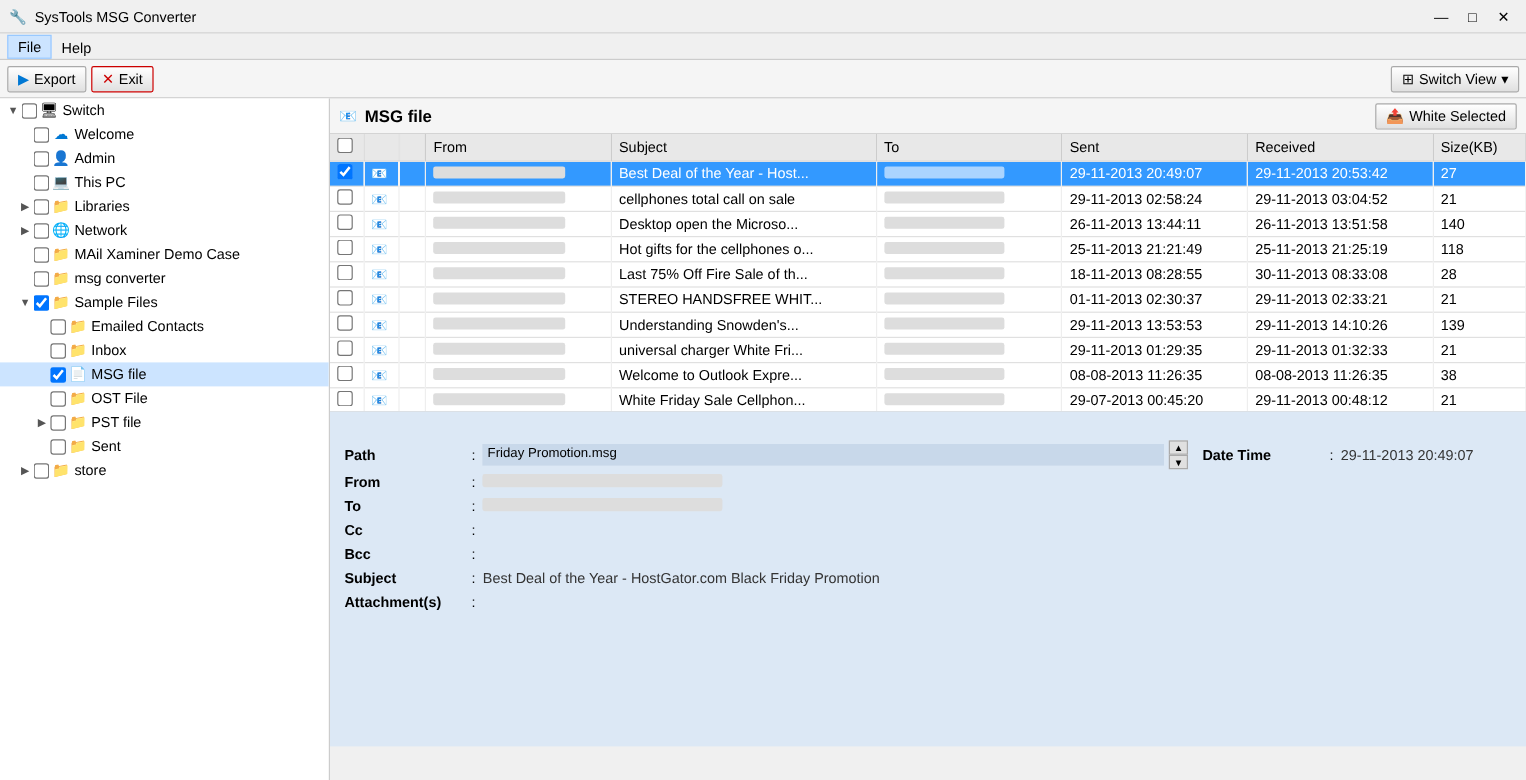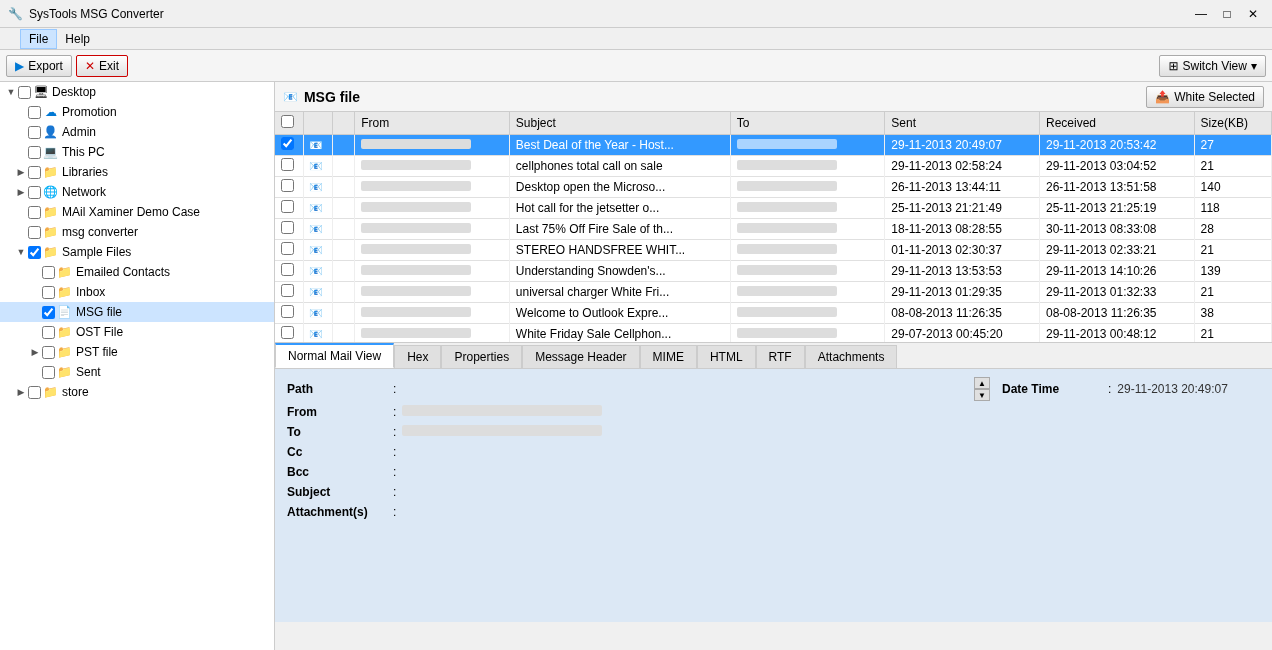--- a/index.html
+++ b/index.html
@@ -10,22 +10,22 @@
       display: flex; align-items: center; justify-content: space-between;
       background: #f0f0f0; height: 28px; padding: 0 8px;
       border-bottom: 1px solid #ccc;
     }
     .title-bar-left { display: flex; align-items: center; gap: 6px; font-size: 12px; }
     .title-bar-controls { display: flex; gap: 4px; }
     .title-btn { width: 22px; height: 22px; display: flex; align-items: center; justify-content: center; background: transparent; border: none; cursor: pointer; font-size: 12px; }
 
     
     .menu-bar {
-      display: flex; align-items: center; height: 22px;
-      background: #f0f0f0; border-bottom: 1px solid #ccc; padding: 0 20px;
+      display: flex; align-items: flex-end; height: 22px;
+      background: #f0f0f0; border-bottom: 1px solid #ccc; padding: 0 6px;
     }
     .menu-item { padding: 2px 8px; cursor: pointer; font-size: 12px; }
     .menu-item.active { background: #cce4ff; border: 1px solid #99c9ff; }
 
     
     .toolbar {
       display: flex; align-items: center; height: 32px;
       background: #f5f5f5; border-bottom: 1px solid #ccc; padding: 0 6px; gap: 4px;
     }
     .toolbar-btn {
@@ -160,28 +160,28 @@
 </div>
 
 <div class="main-layout">
 
   <div class="sidebar">
 
     <div class="tree-item">
       <span class="tree-arrow">▼</span>
       <input type="checkbox" class="tree-checkbox" style="">
       <span class="tree-icon">🖥</span>
-      <span class="tree-label">Desktop</span>
+      <span class="tree-label">Switch</span>
     </div>
 
     <div class="tree-item indent1">
       <span class="tree-arrow"></span>
       <input type="checkbox" class="tree-checkbox" style="">
       <span class="tree-icon" style="color:#0078d4;">☁</span>
-      <span class="tree-label">Promotion</span>
+      <span class="tree-label">Welcome</span>
     </div>
 
     <div class="tree-item indent1">
       <span class="tree-arrow"></span>
       <input type="checkbox" class="tree-checkbox" style="">
       <span class="tree-icon" style="color:#5a9fd4;">👤</span>
       <span class="tree-label">Admin</span>
     </div>
 
     <div class="tree-item indent1">
@@ -366,21 +366,21 @@
       <td class="col-check">
         <input type="checkbox" style="">
       </td>
       <td class="col-icon">
         <span style="font-size:11px;">📧</span>
       </td>
       <td class="col-attach"></td>
       <td class="col-from">
         <span style="display:inline-block;background:#ddd;border-radius:2px;height:10px;width:110px;"></span>
       </td>
-      <td class="col-subject" style="">Hot call for the jetsetter o...</td>
+      <td class="col-subject" style="">Hot gifts for the cellphones o...</td>
       <td class="col-to">
         <span style="display:inline-block;background:#ddd;border-radius:2px;height:10px;width:100px;"></span>
       </td>
       <td class="col-sent" style="">25-11-2013 21:21:49</td>
       <td class="col-received" style="">25-11-2013 21:25:19</td>
       <td class="col-size" style="">118</td>
     </tr>
             <tr>
       <td class="col-check">
         <input type="checkbox" style="">
@@ -494,37 +494,28 @@
       <td class="col-sent" style="">29-07-2013 00:45:20</td>
       <td class="col-received" style="">29-11-2013 00:48:12</td>
       <td class="col-size" style="">21</td>
     </tr>
           </tbody>
       </table>
     </div>
 
     <div class="preview-area">
 
-      <div class="tab-bar">
-        <div class="tab active">Normal Mail View</div>
-        <div class="tab">Hex</div>
-        <div class="tab">Properties</div>
-        <div class="tab">Message Header</div>
-        <div class="tab">MIME</div>
-        <div class="tab">HTML</div>
-        <div class="tab">RTF</div>
-        <div class="tab">Attachments</div>
-      </div>
 
       <div class="preview-content">
 
-        <div style="display:flex;width:100%;margin-bottom:4px;">
+        <div style="display:flex;width:100%;margin-bottom:4px;margin-top:16px;">
           <div style="flex:1;display:flex;align-items:center;">
             <span class="preview-label">Path</span>
             <span class="preview-colon">:</span>
+            <span style="background:#c8d8ea;flex:1;height:18px;display:inline-block;font-size:11px;padding:2px 4px;overflow:hidden;white-space:nowrap;">Friday Promotion.msg</span>
           </div>
           <div style="display:flex;flex-direction:column;width:16px;margin-left:4px;">
             <div style="background:#e0e0e0;border:1px solid #aaa;width:16px;height:12px;display:flex;align-items:center;justify-content:center;font-size:8px;cursor:pointer;">▲</div>
             <div style="background:#e0e0e0;border:1px solid #aaa;width:16px;height:12px;display:flex;align-items:center;justify-content:center;font-size:8px;cursor:pointer;">▼</div>
           </div>
           <div style="min-width:270px;display:flex;align-items:center;padding-left:12px;">
             <span class="preview-label">Date Time</span>
             <span class="preview-colon">:</span>
             <span class="preview-value">29-11-2013 20:49:07</span>
           </div>
@@ -548,20 +539,21 @@
         </div>
 
         <div class="preview-row">
           <span class="preview-label">Bcc</span>
           <span class="preview-colon">:</span>
         </div>
 
         <div class="preview-row">
           <span class="preview-label">Subject</span>
           <span class="preview-colon">:</span>
+          <span class="preview-value">Best Deal of the Year - HostGator.com Black Friday Promotion</span>
         </div>
 
         <div class="preview-row">
           <span class="preview-label">Attachment(s)</span>
           <span class="preview-colon">:</span>
         </div>
       </div>
     </div>
 
   </div>

